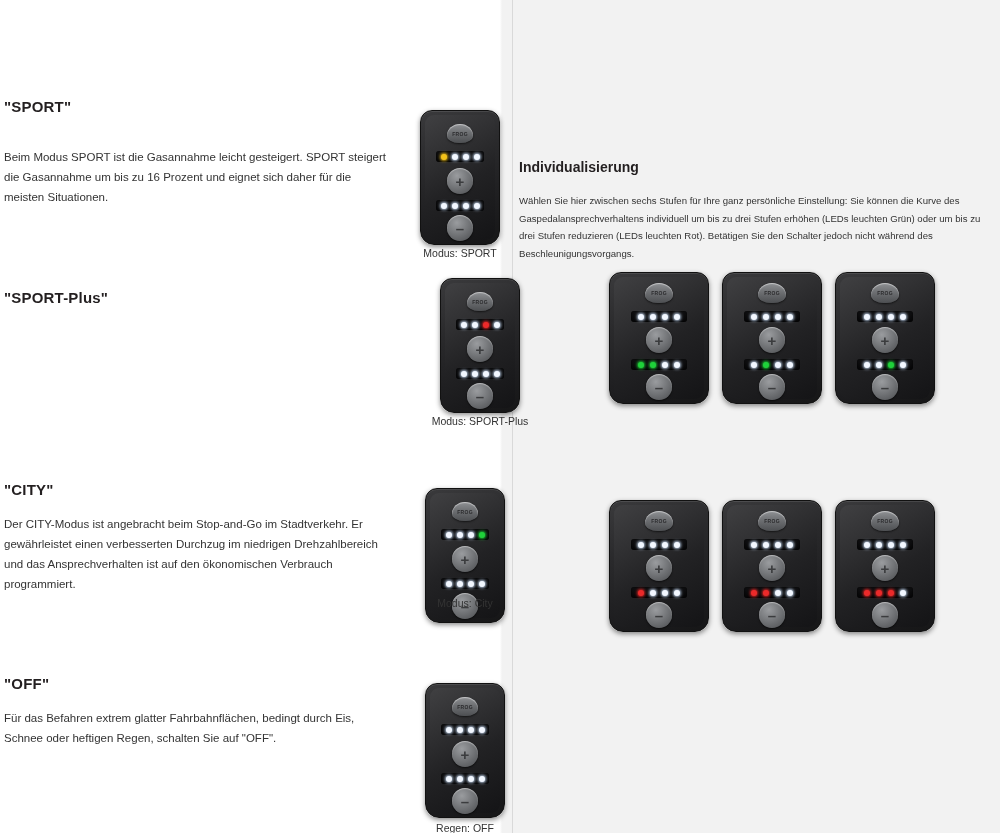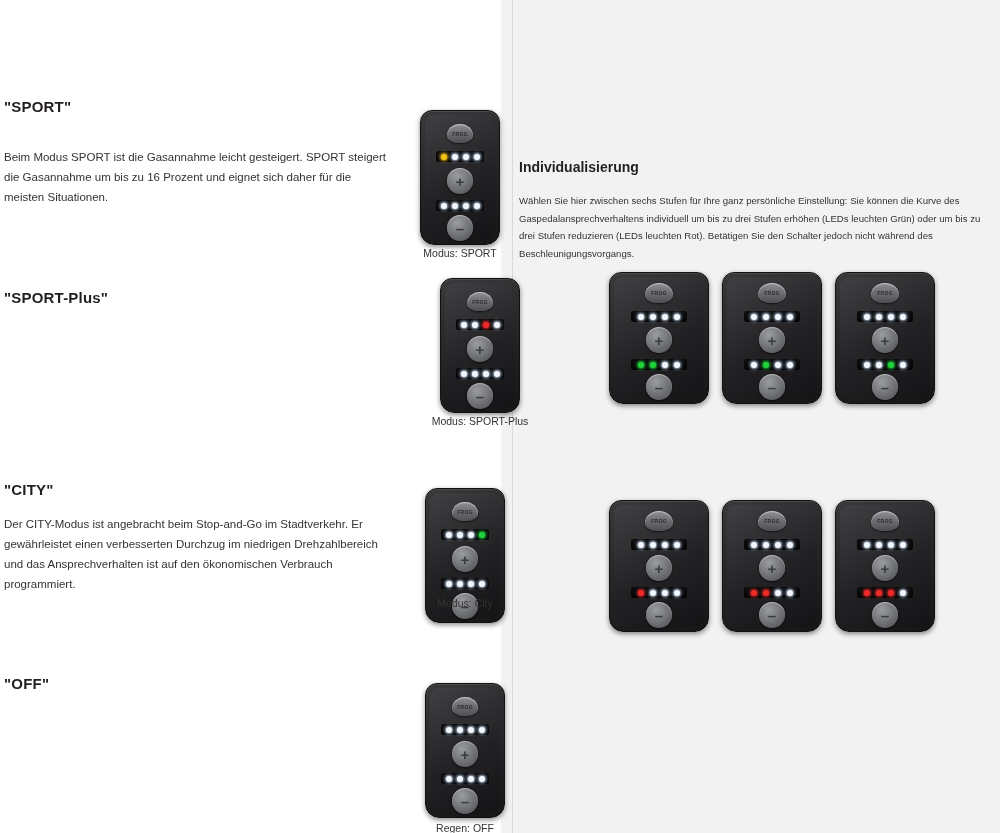--- a/index.html
+++ b/index.html
@@ -233,20 +233,21 @@
       <span class="led white" style="width:6px;height:6px;"></span>
       <span class="led white" style="width:6px;height:6px;"></span>
     </div>
     <div class="btn-round" style="top:104px; width:26px; height:26px;">
       <span class="glyph" style="font-size:15px;">–</span>
     </div>
   </div>
   <div class="caption" style="left:405px; top:597px; width:120px;">Modus: City</div>
 
   <div class="sec-title" style="left:4px; top:675px;">"OFF"</div>
+  <div class="sec-body" style="left:4px; top:708px;">Für das Befahren extrem glatter Fahrbahnflächen, bedingt durch Eis, Schnee oder heftigen Regen, schalten Sie auf "OFF".</div>
 
   <div class="device" style="left:425px; top:683px; width:80px; height:135px;">
     <div class="bezel"></div>
     <div class="logo" style="top:13px; width:26px; height:19px; font-size:5px;">FROG</div>
     <div class="led-row" style="top:40px; width:48px; height:11px; gap:5px;">
       <span class="led white" style="width:6px;height:6px;"></span>
       <span class="led white" style="width:6px;height:6px;"></span>
       <span class="led white" style="width:6px;height:6px;"></span>
       <span class="led white" style="width:6px;height:6px;"></span>
     </div>

